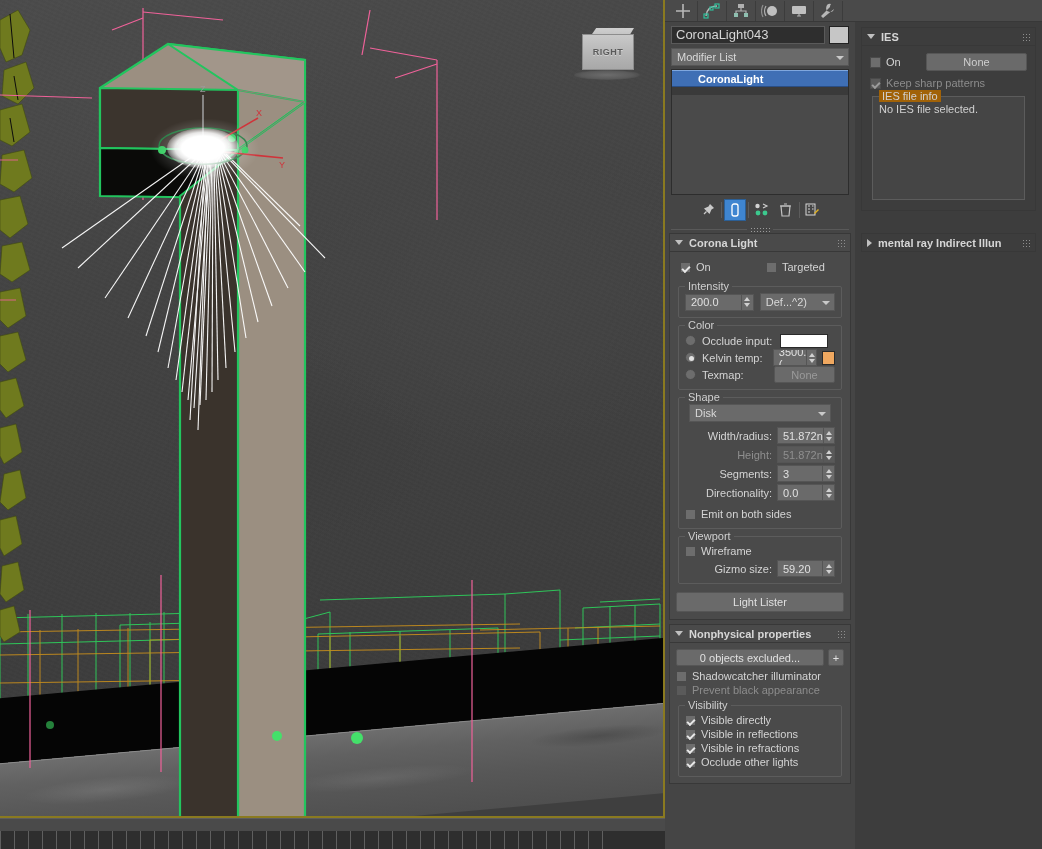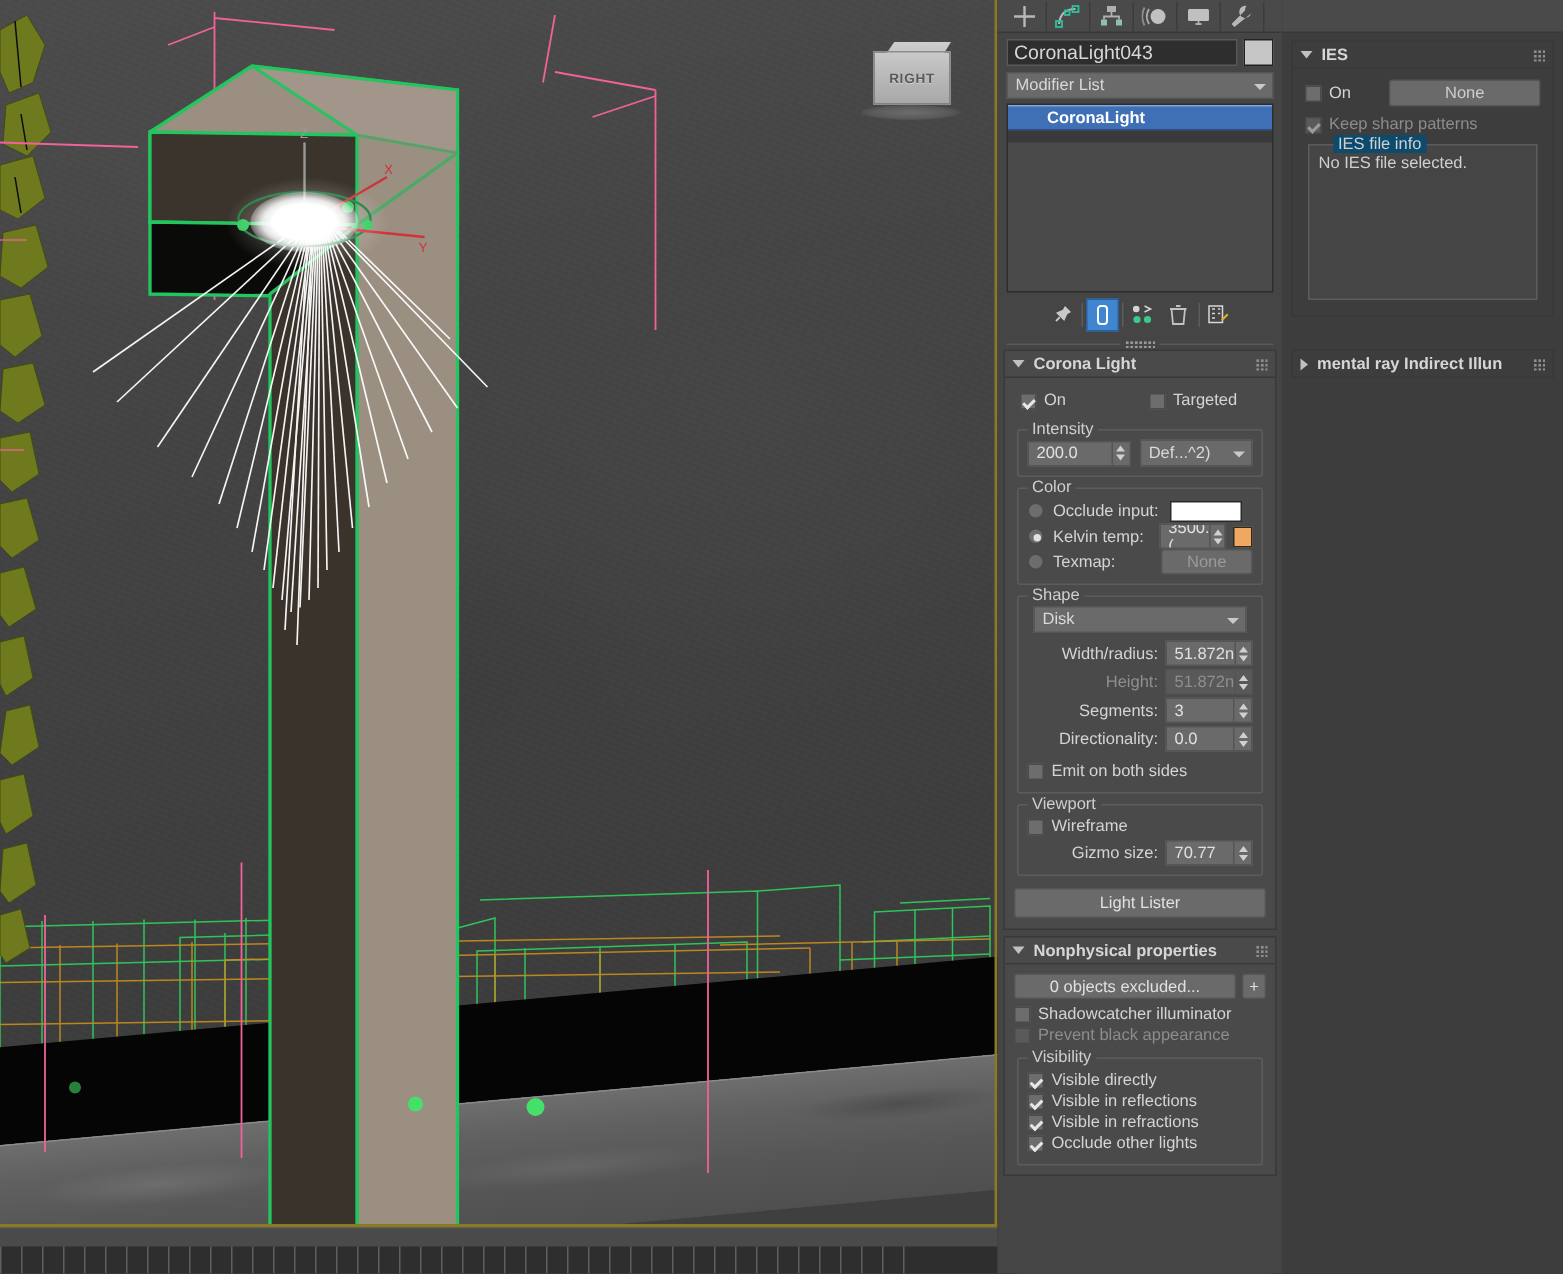--- a/index.html
+++ b/index.html
@@ -277,21 +277,21 @@
     display:flex; align-items:center; justify-content:center;
   }
   .btn.wide { width: 100%; margin-top: 8px; }
   .btn.small { height:17px; }
   .btn.disabled { color:#9a9a9a; }
 
   .infobox {
     background:#454545; border:1px solid #5c5c5c; height: 104px;
     margin: 7px 2px 2px 2px; padding:6px; position:relative; font-size:11px; color:#d0d0d0;
   }
-  .infobox .glabel { position:absolute; top:-7px; left:16px; background:#0c4a6e; padding:0 3px; }
+  .infobox .glabel { position:absolute; top:-7px; left:6px; background:#a16207; padding:0 3px; }
 
   .ies-none {
     flex:1; height:18px; background:#6a6a6a; border:1px solid #565656; border-radius:2px;
     color:#cfcfcf; font-size:11px; display:flex; align-items:center; justify-content:center;
     margin-left:8px;
   }
 </style>
 </head>
 <body>
 
@@ -729,21 +729,21 @@
 
         <div class="group">
           <span class="glabel">Viewport</span>
           <div class="cb">
             <span class="box"></span>
             <span>Wireframe</span>
           </div>
           <div class="row" style="margin-top:3px;">
             <span class="lbl-right" style="flex:1;">Gizmo size:</span>
             <span class="spin" style="width:58px;">
-              <span>70.77</span>
+              <span>59.20</span>
               <span class="arrows">
                   <i class="up"></i>
                   <i class="dn"></i>
                 </span>
             </span>
           </div>
         </div>
 
         <div class="btn wide">Light Lister</div>
       </div>

